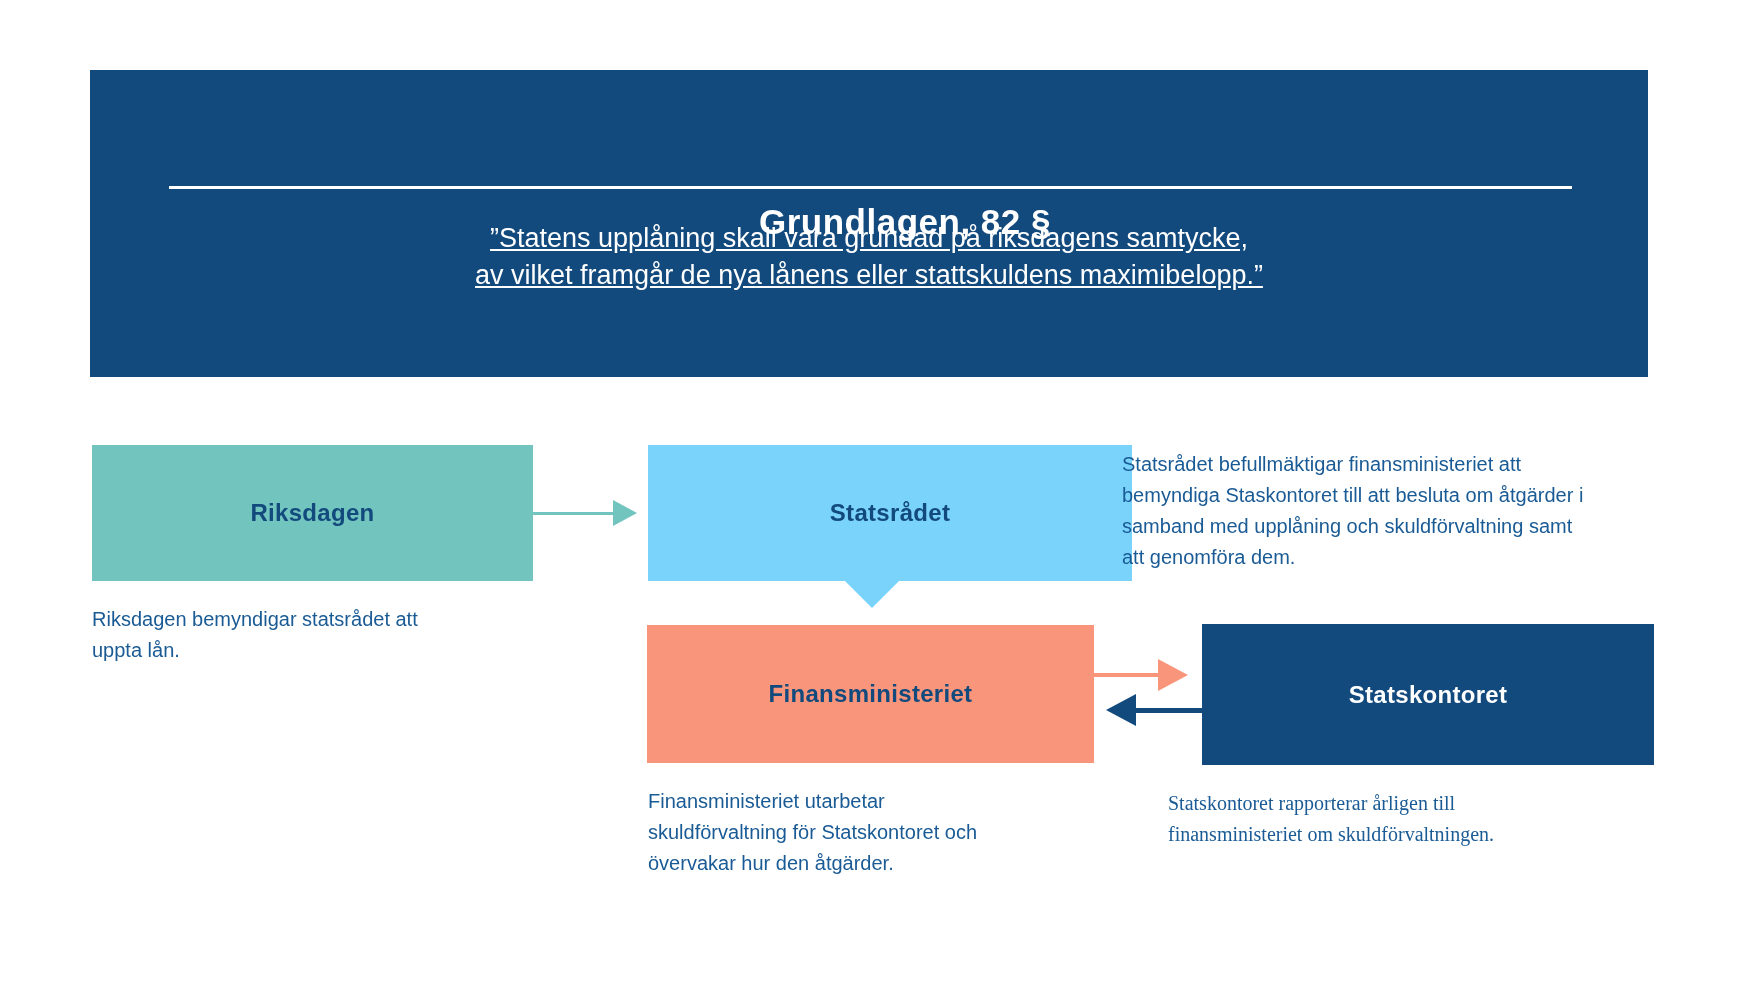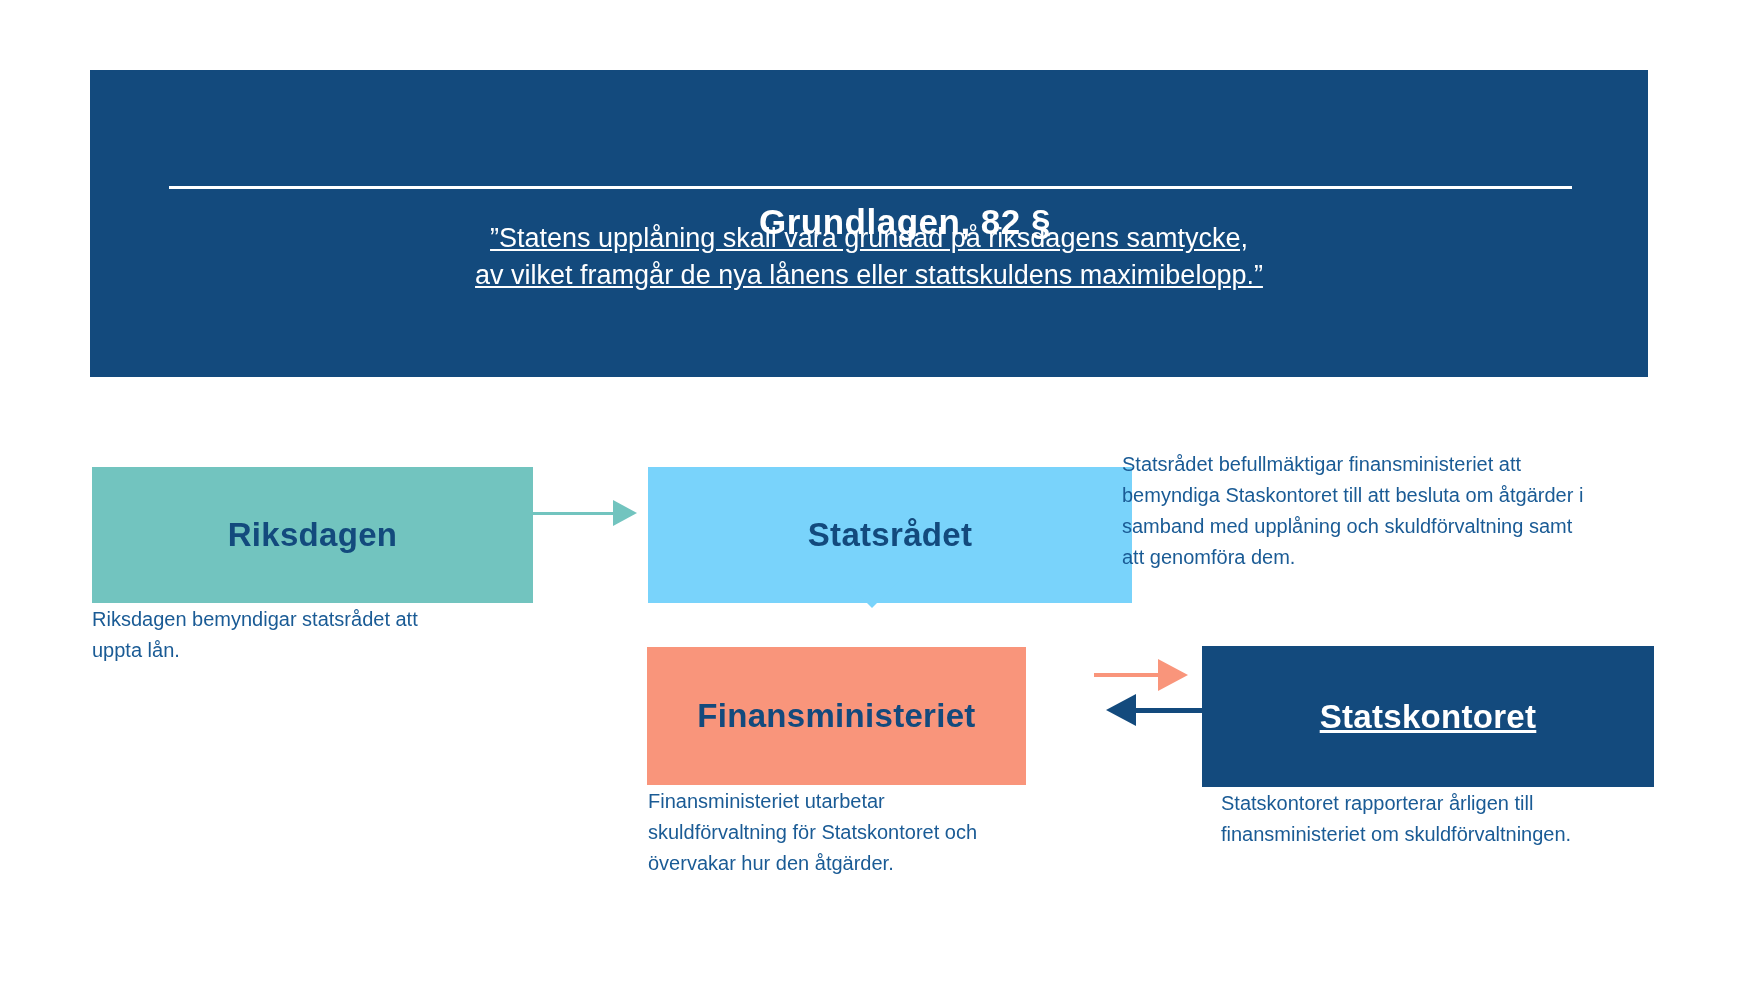--- a/index.html
+++ b/index.html
@@ -13,47 +13,47 @@
   
   .banner{left:90px;top:70px;width:1558px;height:307px;background:var(--navy);}
   .banner-title{left:0;top:132px;width:100%;text-align:center;color:#fff;
     font-size:35px;font-weight:700;letter-spacing:.5px;margin-left:36px;}
   .banner-rule{left:79px;top:116px;width:1403px;height:3px;background:#fff;}
   .banner-quote{left:0;top:150px;width:100%;text-align:center;color:#fff;
     font-size:27px;line-height:37px;font-weight:400;text-decoration:underline;}
 
   
   .org-box{display:flex;align-items:center;justify-content:center;
-    font-weight:700;font-size:33px;color:var(--navy);letter-spacing:.3px;margin-top:22px;}
+    font-weight:700;font-size:24px;color:var(--navy);letter-spacing:.3px;}
   .box-riksdagen{left:92px;top:445px;width:441px;height:136px;background:var(--teal);}
   .box-statsradet{left:648px;top:445px;width:484px;height:136px;background:var(--light-blue);}
   .statsradet-tab{left:845px;top:581px;width:0;height:0;
     border-left:27px solid transparent;border-right:27px solid transparent;
     border-top:27px solid var(--light-blue);}
-  .box-finans{left:647px;top:625px;width:379px;height:138px;background:var(--salmon);}
-  .box-statskontoret{left:1202px;top:624px;width:452px;height:141px;background:var(--navy);color:#fff;text-decoration:underline;}
+  .box-finans{left:647px;top:625px;width:447px;height:138px;background:var(--salmon);}
+  .box-statskontoret{left:1202px;top:624px;width:452px;height:141px;background:var(--navy);color:#fff;}
   .arrow-teal-shaft{left:533px;top:512px;width:82px;height:3px;background:var(--teal);}
   .arrow-teal-head{left:613px;top:500px;width:0;height:0;
     border-top:13px solid transparent;border-bottom:13px solid transparent;
     border-left:24px solid var(--teal);}
   .arrow-salmon-shaft{left:1094px;top:673px;width:66px;height:4px;background:var(--salmon);}
   .arrow-salmon-head{left:1158px;top:659px;width:0;height:0;
     border-top:16px solid transparent;border-bottom:16px solid transparent;
     border-left:30px solid var(--salmon);}
   .arrow-navy-shaft{left:1134px;top:708px;width:68px;height:5px;background:var(--navy);}
   .arrow-navy-head{left:1106px;top:694px;width:0;height:0;
     border-top:16px solid transparent;border-bottom:16px solid transparent;
     border-right:30px solid var(--navy);}
 
   
   .note{color:var(--text-blue);font-size:20px;line-height:31px;white-space:nowrap;}
   .note-riksdagen{left:92px;top:604px;}
   .note-statsradet{left:1122px;top:449px;}
   .note-finans{left:648px;top:786px;}
-  .note-statskontoret{left:1221px;top:788px;}
+  .note-statskontoret{left:1168px;top:788px;font-family:Liberation Serif, serif;}
 </style>
 </head>
 <body>
 
 <div class="page" style="--navy: #134A7D; --teal: #72C4BF; --light-blue: #79D3FB; --salmon: #F9957B; --text-blue: #1A5B95;">
 
   <div class="abs banner">
     <div class="abs banner-title">Grundlagen, 82 §</div>
     <div class="abs banner-rule"></div>
     <div class="abs banner-quote">

